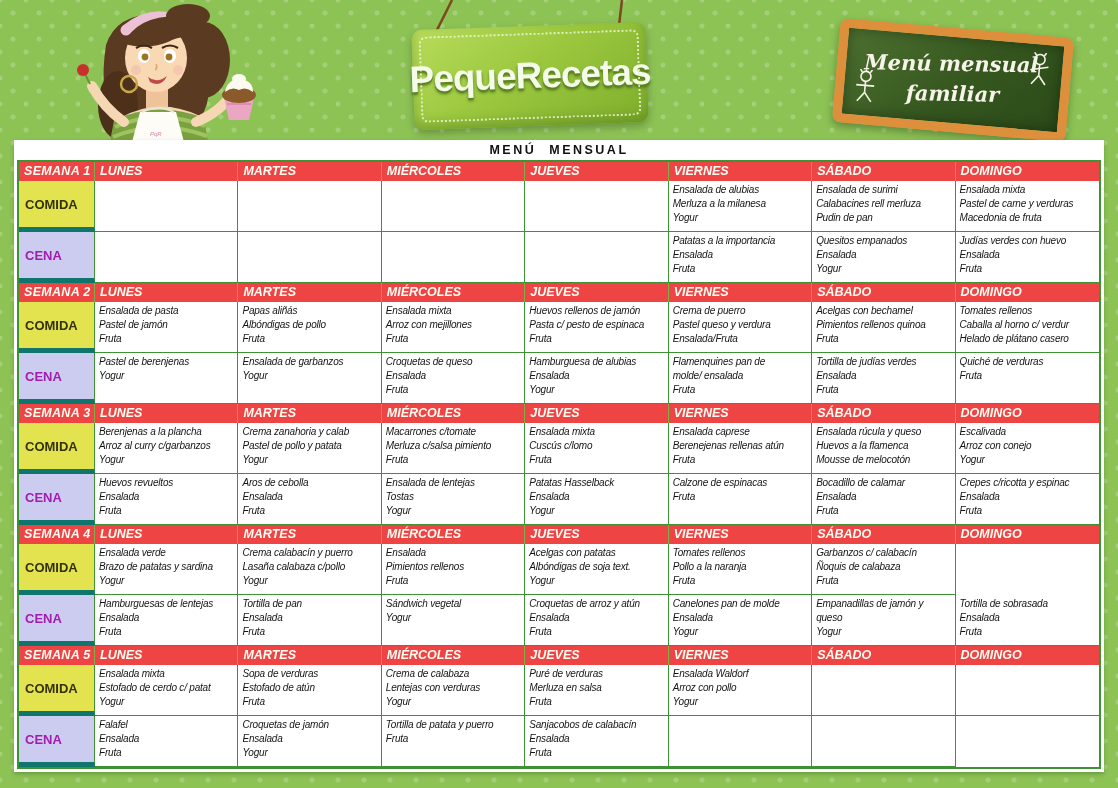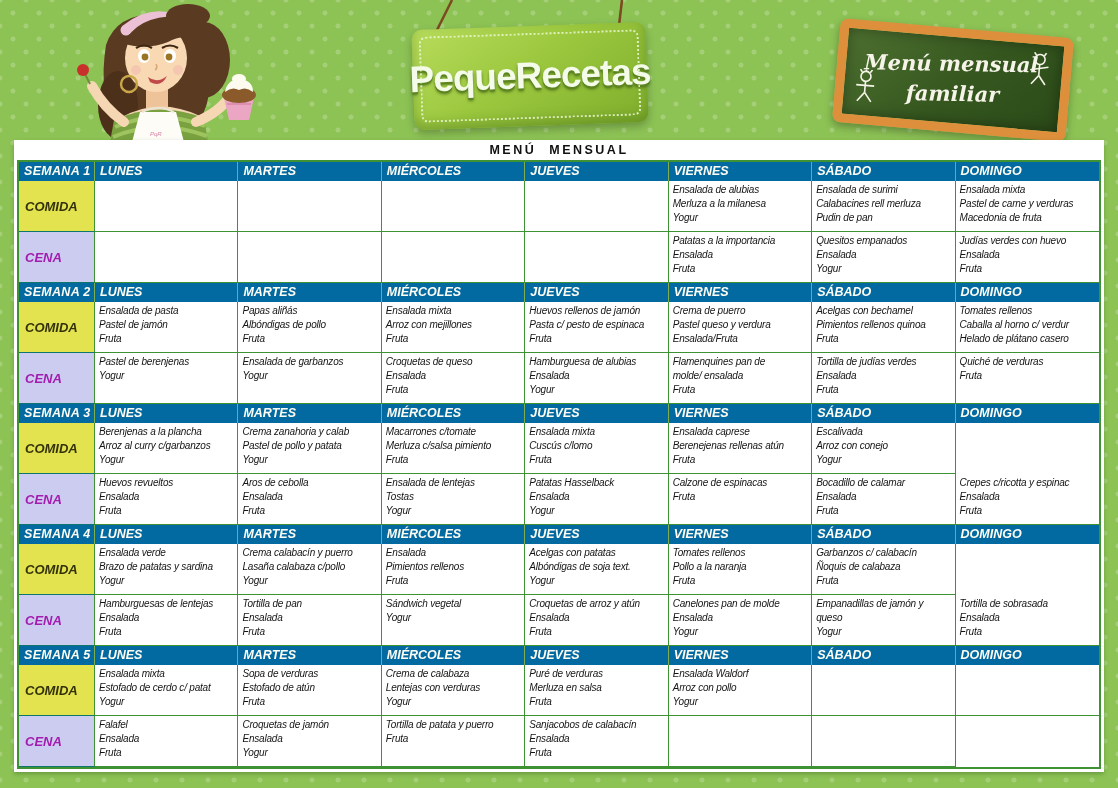--- a/index.html
+++ b/index.html
@@ -71,33 +71,33 @@
   .title-band{
     height:20px; display:flex; align-items:center; justify-content:center;
     font-size:12.5px; font-weight:bold; color:#111;
     letter-spacing:2.5px; word-spacing:7px;
   }
   .menu-table{
     border:2px solid #3f9233;
     border-bottom-width:2px;
   }
   .t-row{ display:grid; grid-template-columns:76px repeat(7,1fr); }
-  .hdr-row{ background:#0369a1; }
+  .hdr-row{ background:#ef4444; }
   .hdr-cell{
     height:19px; color:#fdfdf4; font-weight:bold; font-style:italic;
     font-size:12.5px; line-height:19px; padding-left:5px;
     border-right:1px solid #7fae4c;
     white-space:nowrap; overflow:hidden;
   }
   .hdr-cell:last-child{ border-right:none; }
   .week-label{ letter-spacing:0.3px; }
   .meal-label{
-    font-weight:bold; font-style:italic; font-size:13px;
+    font-weight:bold; font-size:13px;
     display:flex; align-items:center; padding-left:6px;
-    border-right:1px solid #3f9233; border-bottom:1px solid #0f766e;
+    border-right:1px solid #3f9233; border-bottom:5px solid #0f766e;
   }
   .comida-lbl{ background:#e3e24f; color:#33320a; }
   .cena-lbl{ background:#ccccf0; color:#a21caf; }
   .menu-cell{
     min-height:51px; background:#fff;
     border-right:1px solid #3f9233; border-bottom:1px solid #3f9233;
     font-style:italic; font-size:10px; line-height:14.2px; color:#141414;
     letter-spacing:-0.2px;
     padding:2px 3px 1px 4px;
     white-space:pre-line; overflow:hidden;
@@ -318,20 +318,23 @@
 Yogur</div>
           <div class="menu-cell">Macarrones c/tomate
 Merluza c/salsa pimiento
 Fruta</div>
           <div class="menu-cell">Ensalada mixta
 Cuscús c/lomo
 Fruta</div>
           <div class="menu-cell">Ensalada caprese
 Berenejenas rellenas atún
 Fruta</div>
+          <div class="menu-cell">Ensalada rúcula y queso
+Huevos a la flamenca
+Mousse de melocotón</div>
           <div class="menu-cell">Escalivada
 Arroz con conejo
 Yogur</div>
         </div>
         <div class="t-row">
           <div class="meal-label cena-lbl">CENA</div>
           <div class="menu-cell">Huevos revueltos
 Ensalada
 Fruta</div>
           <div class="menu-cell">Aros de cebolla

